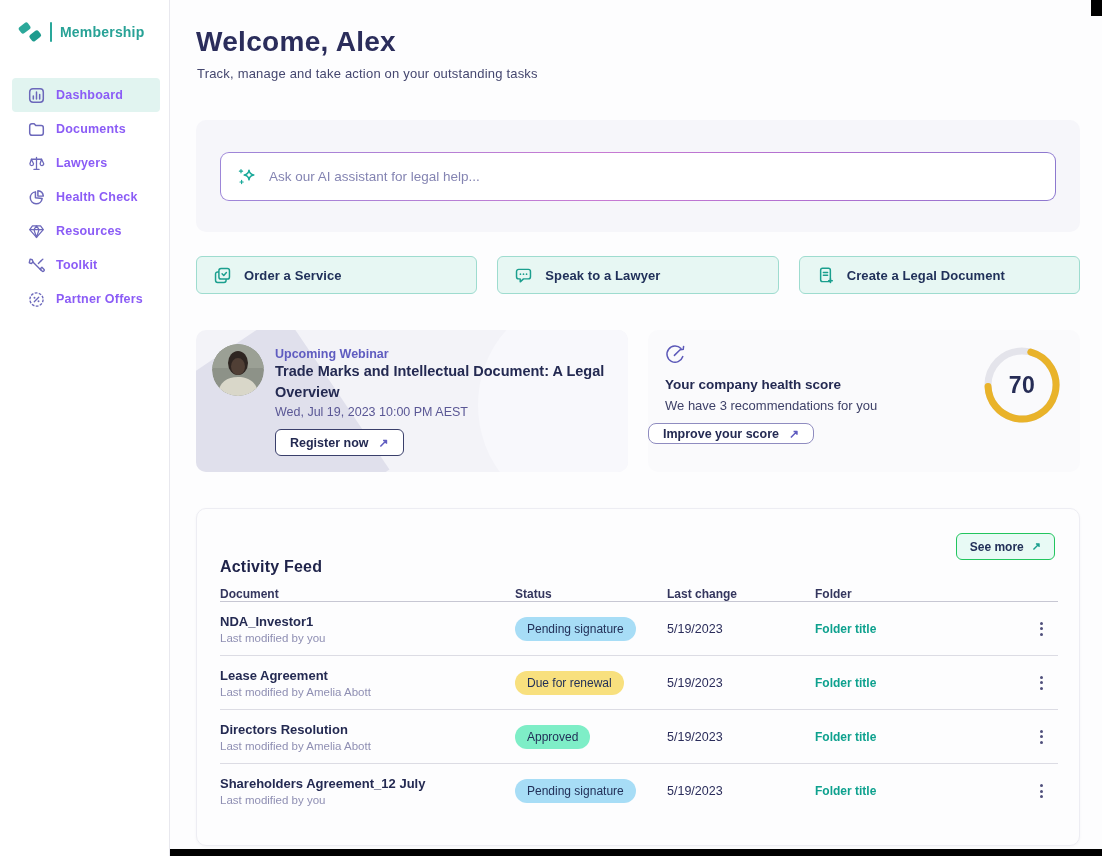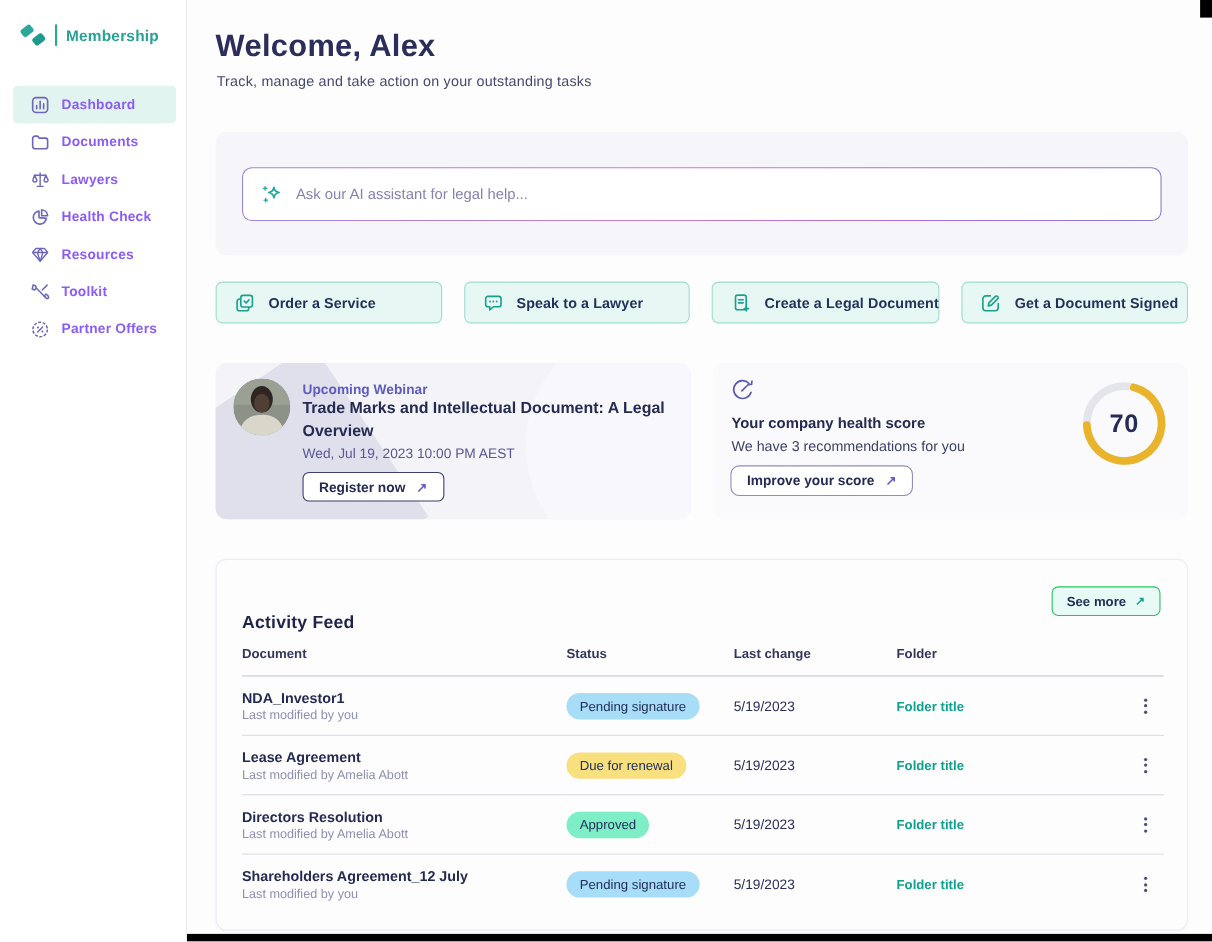--- a/index.html
+++ b/index.html
@@ -50,33 +50,33 @@
   .webinar-title { color:#242a52; font-size:14.5px; font-weight:700; line-height:1.45; width:330px; margin-bottom:2px; }
   .webinar-date { color:#5a5795; font-size:12.5px; margin-bottom:10px; }
   .outline-btn { display:inline-flex; align-items:center; gap:10px; background:#ffffff; border:1px solid #3a3f6b; border-radius:6px; height:27px; padding:0 14px; font-size:12.5px; font-weight:700; color:#242a52; cursor:pointer; position:relative; }
   .arrow-glyph { color:#5f5cc0; font-size:12px; font-weight:700; }
 
   
   .health-card { position:absolute; left:478px; top:330px; width:432px; height:142px; border-radius:10px; background:#fafafc; }
   .health-icon { position:absolute; left:16px; top:13px; width:22px; height:22px; color:#5b58b8; }
   .health-title { position:absolute; left:17px; top:47px; font-size:13.5px; font-weight:700; color:#242a52; }
   .health-sub { position:absolute; left:17px; top:68px; font-size:13px; color:#3e4168; }
-  .improve-btn { position:absolute; left:16px; top:93px; border-color:#8f8cc0; border-radius:8px; height:28px; }
+  .improve-btn { position:absolute; left:0; top:93px; border-color:#8f8cc0; border-radius:8px; height:21px; }
   .ring-wrap { position:absolute; right:18px; top:15px; width:80px; height:80px; }
   .ring-score { position:absolute; inset:0; display:flex; align-items:center; justify-content:center; font-size:23px; font-weight:700; color:#262c55; letter-spacing:.5px; }
 
   
   .activity-card { position:absolute; left:26px; top:508px; width:884px; height:338px; background:#fdfdfe; border:1px solid #ededf3; border-radius:10px; box-shadow:0 1px 3px rgba(40,40,80,.04); }
   .activity-title { position:absolute; left:23px; top:25px; font-size:16px; font-weight:700; color:#1f234a; letter-spacing:.2px;margin-top:24px; }
   .see-more-btn { position:absolute; right:24px; top:24px; height:27px; padding:0 13px; background:#e8faf5; border:1px solid #22c55e; border-radius:6px; display:inline-flex; align-items:center; gap:8px; font-size:12px; font-weight:700; color:#223058; cursor:pointer; }
   .see-more-arrow { color:#1b9f8e; font-size:11px; font-weight:700; }
 
   .table { position:absolute; left:23px; top:78px; width:838px; }
   .thead, .trow { display:grid; grid-template-columns:295px 152px 148px 210px 1fr; align-items:center; }
-  .thead { font-size:12px; font-weight:700; color:#34365e; padding-bottom:13px; border-bottom:1px solid #c7c7d3; }
+  .thead { font-size:12px; font-weight:700; color:#34365e; border-bottom:1px solid #c7c7d3; }
   .trow { height:54px; border-bottom:1px solid #dcdce4; }
   .trow:last-child { border-bottom:none; }
   .doc-cell { display:flex; flex-direction:column; gap:3px; }
   .doc-name { font-size:13px; font-weight:700; color:#242a52; }
   .doc-sub { font-size:11.5px; color:#8f8fb3; }
   .pill { display:inline-block; width:max-content; padding:5px 12px; border-radius:13px; font-size:12px; color:#223058; }
   .pill-pending { background:#a7ddf6; }
   .pill-renewal { background:#f8e07e; }
   .pill-approved { background:#7eeec7; }
   .date-cell { font-size:12.5px; color:#2b2d5b; }
@@ -221,29 +221,20 @@
       </button>
       <button class="qa-btn">
         <span class="qa-icon">
           <svg viewBox="0 0 18 18" fill="none" stroke="currentColor" stroke-width="1.4">
               <rect x="4.4" y="2.2" width="9.2" height="12.6" rx="1.8"></rect>
               <path d="M7 6.2h4M7 8.8h4" stroke-linecap="round"></path>
               <path d="M13.7 12.2v3.4M12 13.9h3.4" stroke-linecap="round" stroke-width="1.5"></path>
             </svg>
         </span>
         <span class="qa-label">Create a Legal Document</span>
-      </button>
-      <button class="qa-btn">
-        <span class="qa-icon">
-          <svg viewBox="0 0 18 18" fill="none" stroke="currentColor" stroke-width="1.4">
-              <path d="M15.6 9.4V13a2.6 2.6 0 0 1-2.6 2.6H5A2.6 2.6 0 0 1 2.4 13V5.4A2.6 2.6 0 0 1 5 2.8h3.8" stroke-linecap="round"></path>
-              <path d="m7.6 8.8 5.5-5.5a1.45 1.45 0 0 1 2 2.1l-5.4 5.4-2.7.6z" stroke-linejoin="round"></path>
-            </svg>
-        </span>
-        <span class="qa-label">Get a Document Signed</span>
       </button>
     </section>
 
     <section class="webinar-card">
       <div class="webinar-wedge"></div>
       <div class="webinar-bubble"></div>
       <div class="webinar-avatar">
         <svg viewBox="0 0 52 52" width="52" height="52">
           <defs>
               <clipPath id="avclip">

